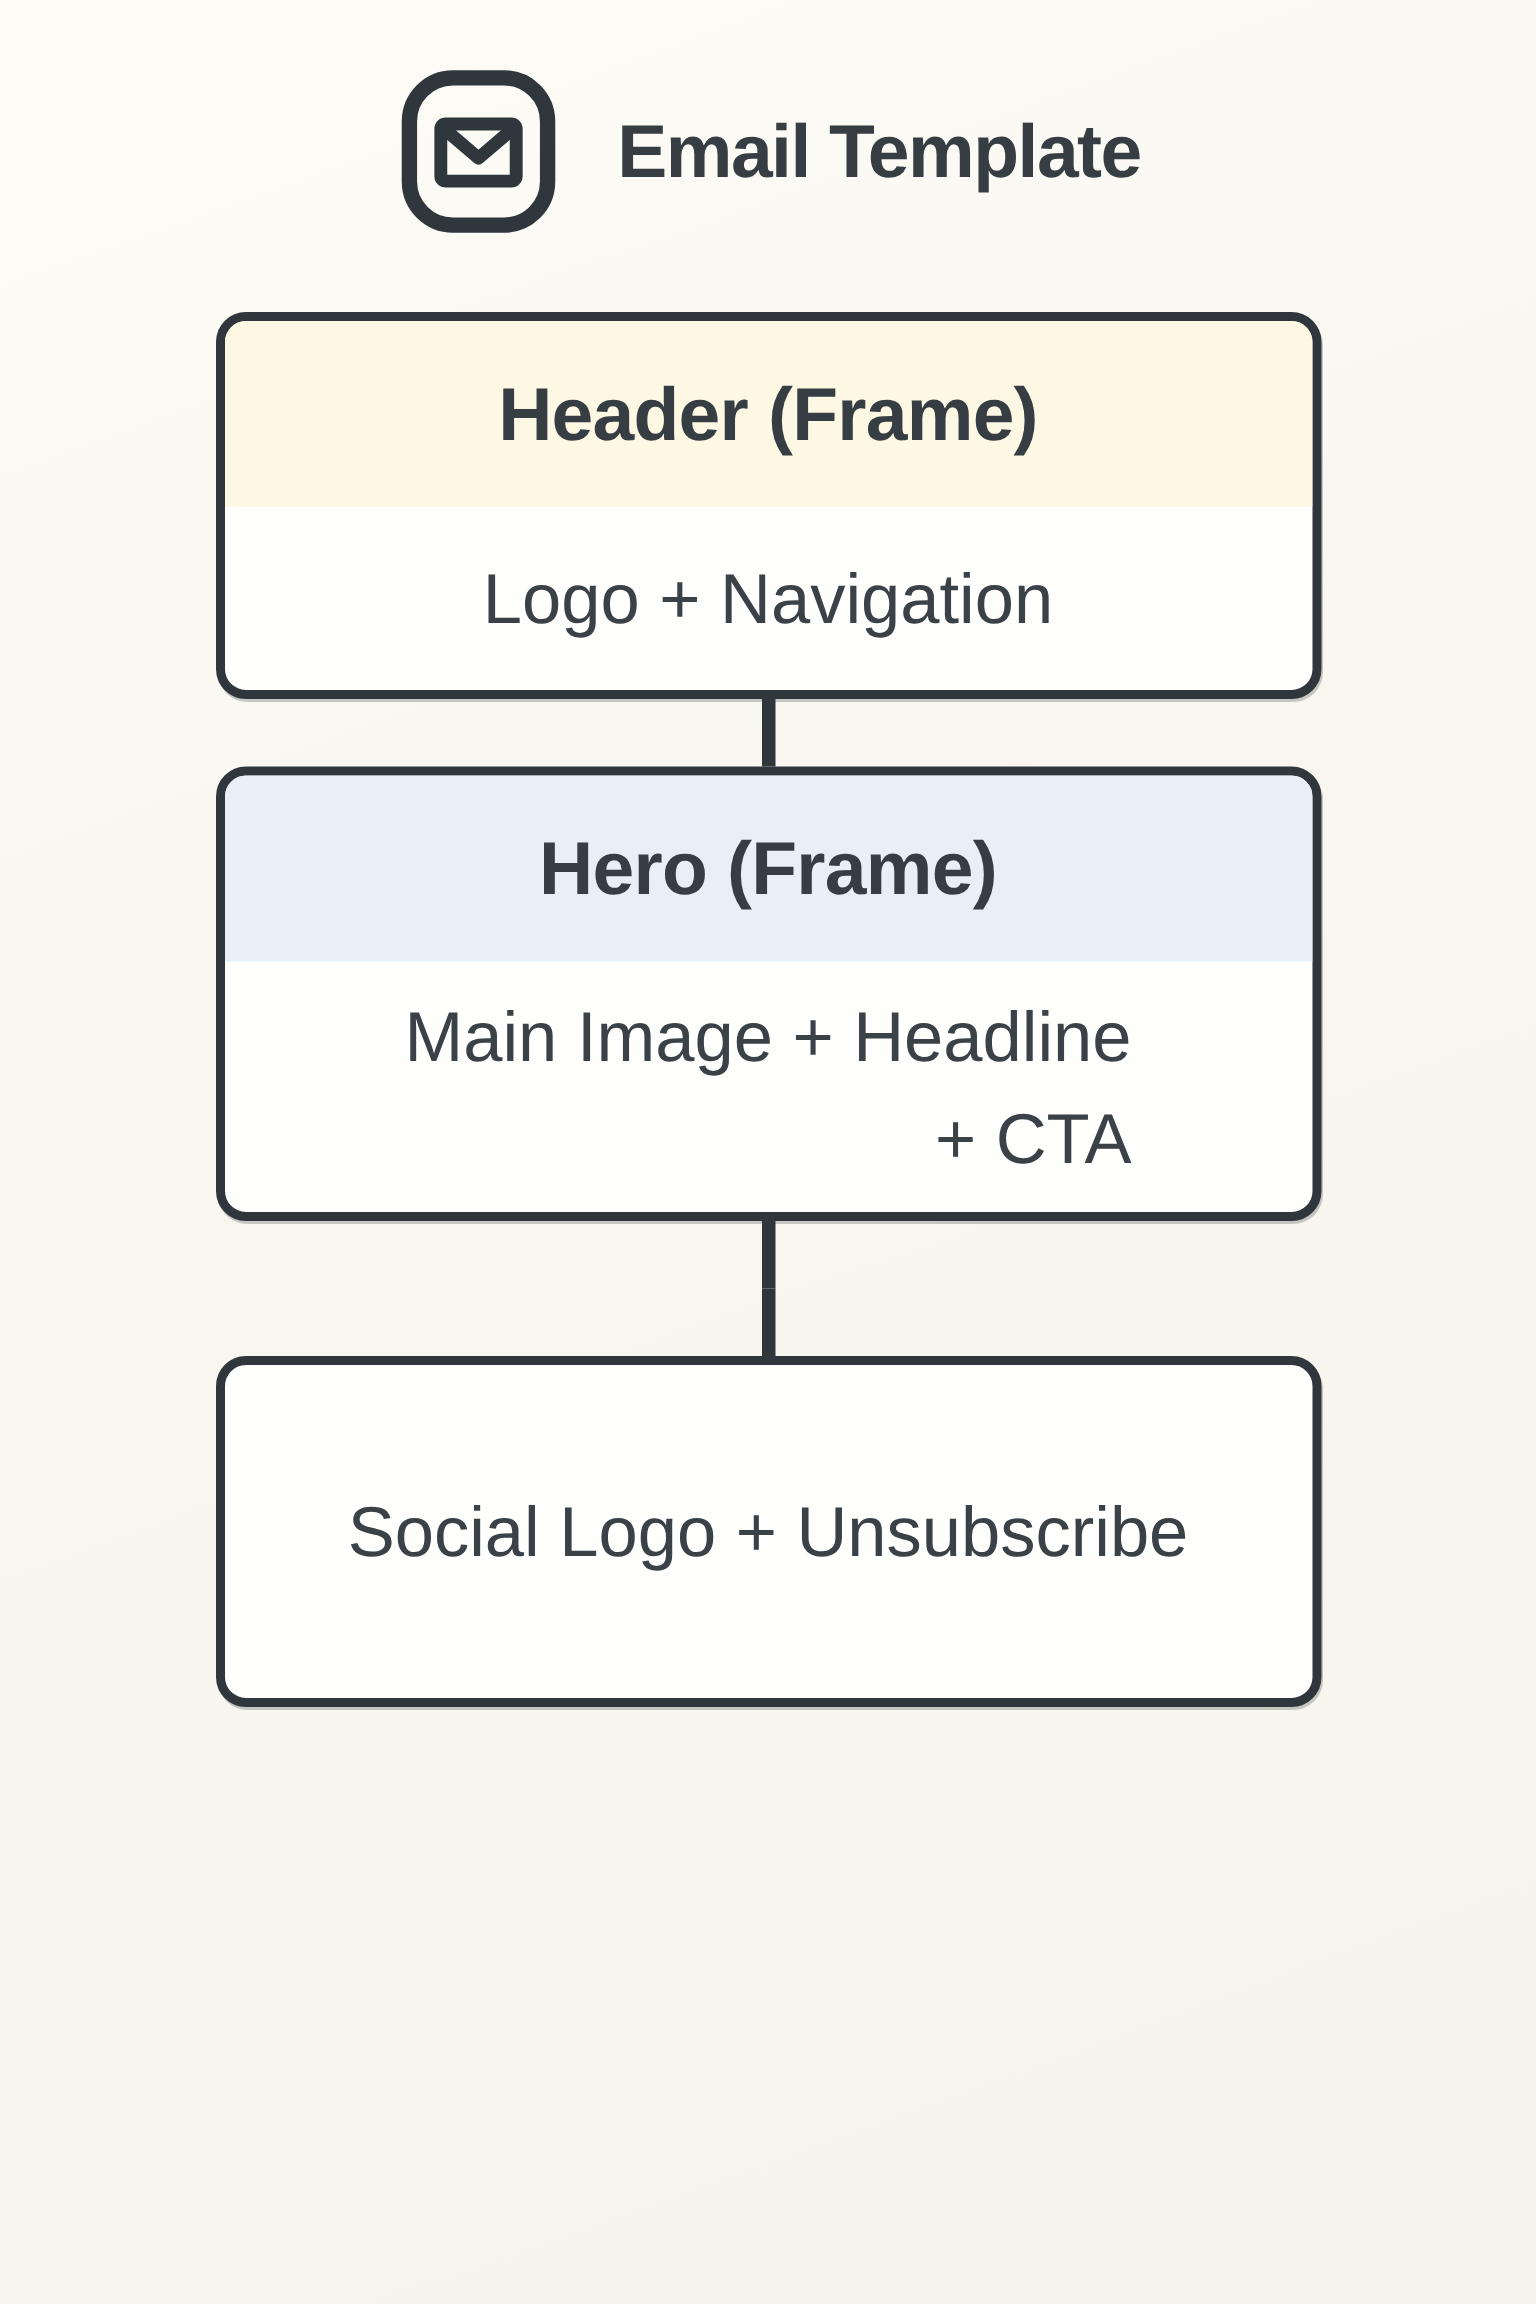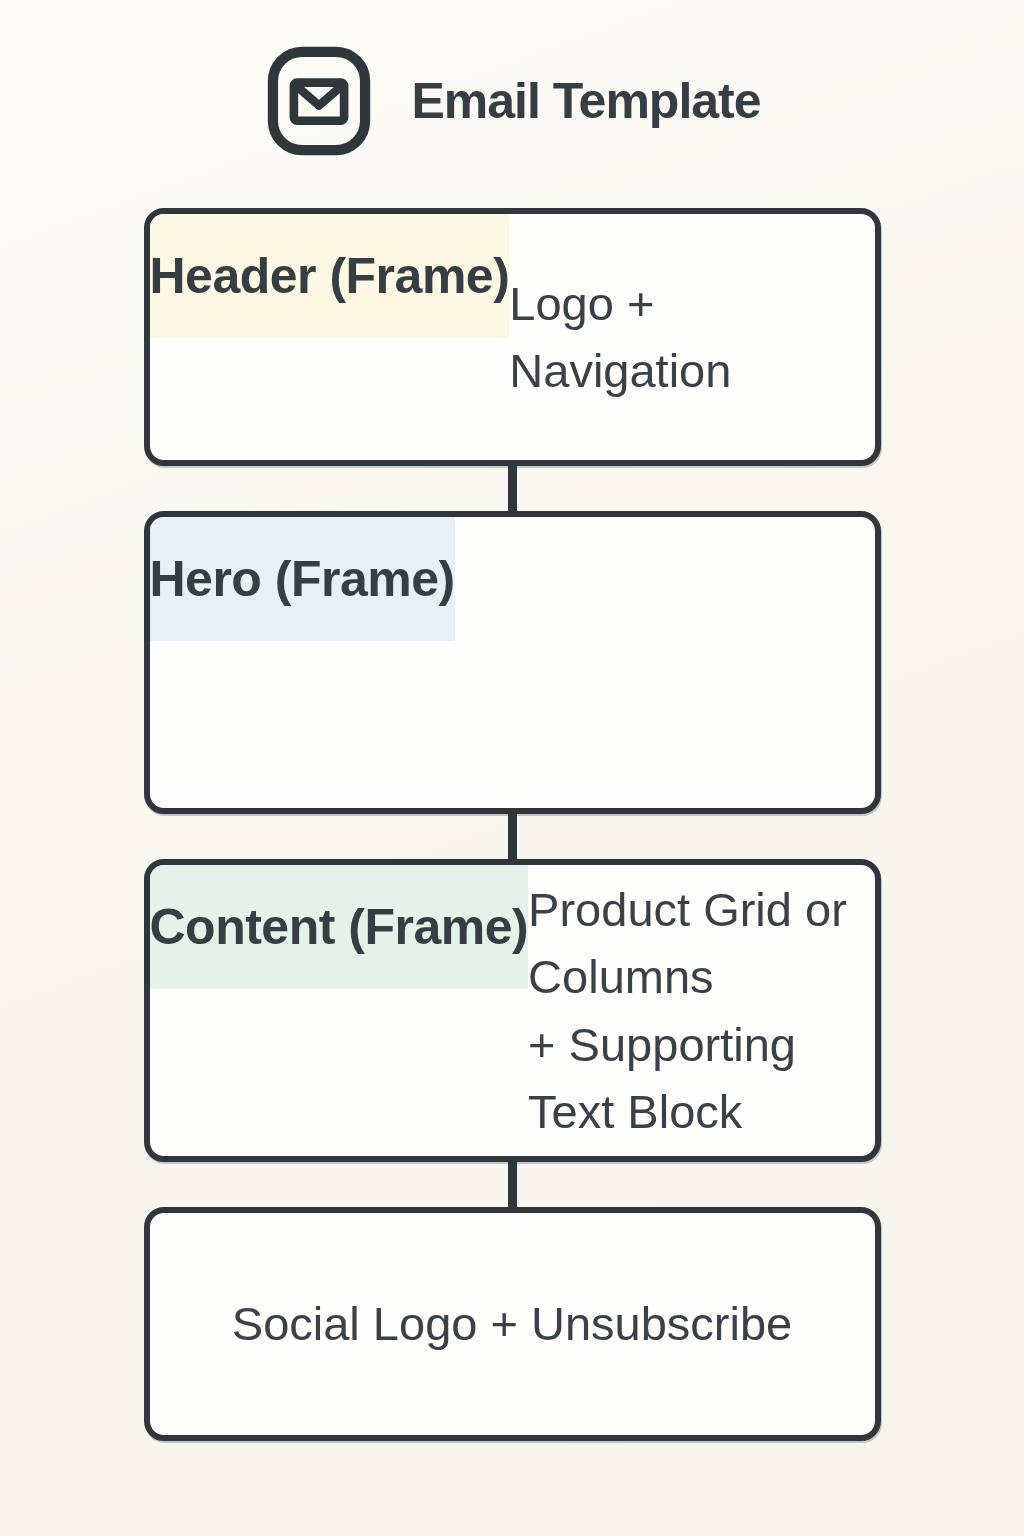--- a/index.html
+++ b/index.html
@@ -44,21 +44,21 @@
     flex-direction: column;
     align-items: center;
   }
   .frame-box {
     width: 737px;
     border: 6px solid #2f373d;
     border-radius: 20px;
     background: #fefefd;
     overflow: hidden;
     display: flex;
-    flex-direction: row;
+    flex-direction: column;
     box-shadow: 1px 2px 0 rgba(47,55,61,0.25);
   }
   .frame-band {
     height: 124px;
     flex: 0 0 auto;
     display: flex;
     align-items: center;
     justify-content: center;
   }
   .frame-box.footer .frame-band { height: 114px; }
@@ -67,21 +67,21 @@
     font-weight: bold;
     letter-spacing: -0.5px;
     color: #363e44;
     white-space: nowrap;
   }
   .frame-body {
     flex: 1 1 auto;
     display: flex;
     align-items: center;
     justify-content: center;
-    text-align: left;
+    text-align: right;
   }
   .frame-body-text {
     font-size: 47px;
     font-weight: normal;
     line-height: 1.43;
     color: #3a4147;
     white-space: pre-line;
   }
   .frame-box.header-frame  { height: 258px; }
   .frame-box.hero          { height: 303px; }
@@ -118,33 +118,28 @@
         <div class="frame-body-text">Logo + Navigation</div>
       </div>
     </div>
 
     <div class="connector"></div>
 
     <div class="frame-box hero">
       <div class="frame-band" style="background: rgb(231, 240, 247);">
         <div class="frame-title">Hero (Frame)</div>
       </div>
+      <div class="frame-body">
+        <div class="frame-body-text">Main Image + Headline
++ CTA</div>
+      </div>
     </div>
 
     <div class="connector"></div>
 
-    <div class="frame-box content">
-      <div class="frame-band" style="background: rgb(229, 242, 233);">
-        <div class="frame-title">Content (Frame)</div>
-      </div>
-      <div class="frame-body">
-        <div class="frame-body-text">Product Grid or Columns
-+ Supporting Text Block</div>
-      </div>
-    </div>
 
     <div class="connector"></div>
 
     <div class="frame-box footer">
       <div class="frame-body">
         <div class="frame-body-text">Social Logo + Unsubscribe</div>
       </div>
     </div>
 
   </div>

